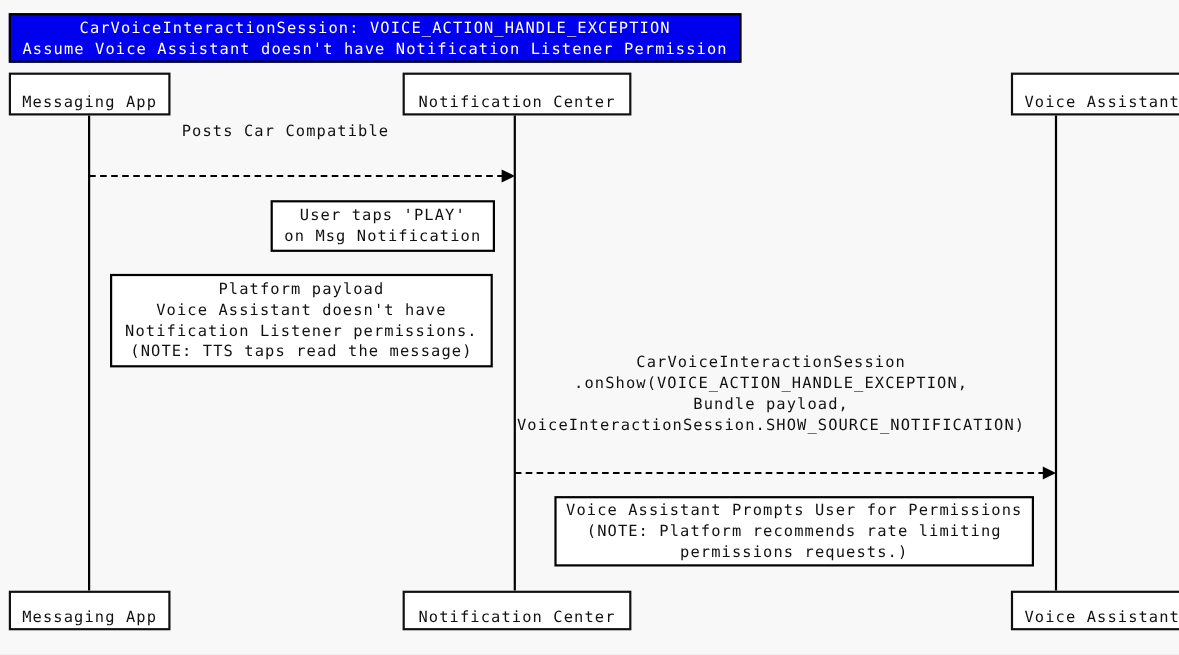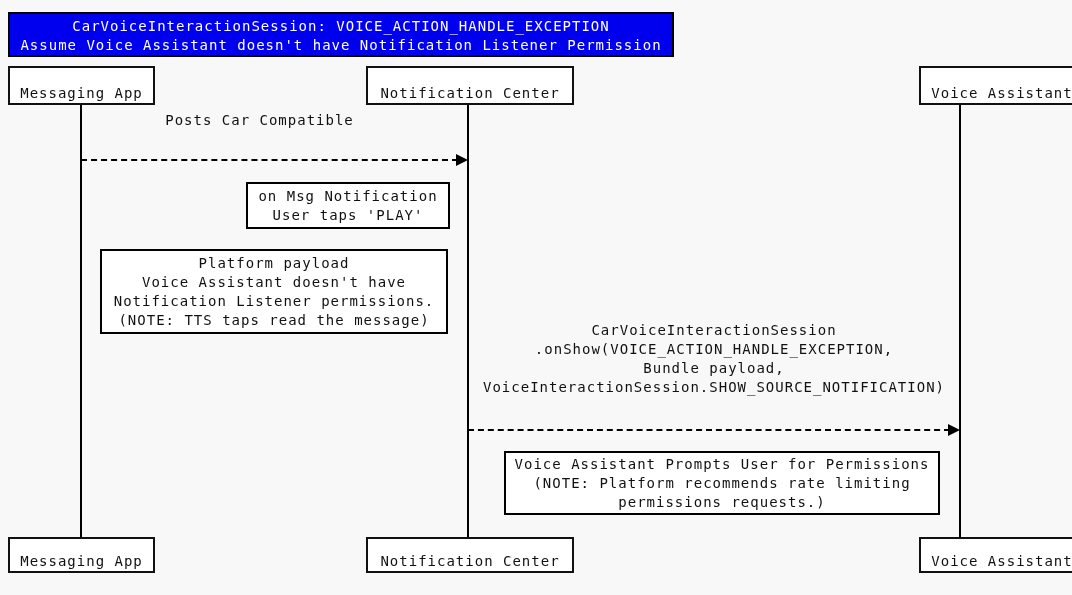--- a/index.html
+++ b/index.html
@@ -23,21 +23,21 @@
   .p-bot { top:537px; height:36px; }
   .p-ma { left:8px;   width:147px; }
   .p-nc { left:366px; width:208px; }
   .p-va { left:877px; width:166px;margin-left:42px; }
   .lifeline {
     position:absolute; top:105px; height:432px; width:2px; background:#000;
   }
   .ll-ma { left:80px; } .ll-nc { left:467px; } .ll-va { left:959px; }
   .msg-label { position:absolute; text-align:center; white-space:nowrap; }
   .msg1-label { left:66px;  width:387px; top:111px; }
-  .msg2-label { left:468px; width:492px; top:321px; }
+  .msg2-label { left:455px; width:492px; top:321px; }
   .msg-line { position:absolute; height:0; border-top:2px dashed #000; }
   .msg1-line { left:81px;  top:159px; width:377px; }
   .msg2-line { left:468px; top:429px; width:482px; }
   .arrowhead {
     position:absolute; width:0; height:0;
     border-top:6px solid transparent; border-bottom:6px solid transparent;
     border-left:12px solid #000;
   }
   .msg1-head { left:456px; top:154px; }
   .msg2-head { left:948px; top:424px; }
@@ -74,22 +74,22 @@
   <div class="lifeline ll-nc"></div>
   <div class="lifeline ll-va"></div>
 
   <div class="msg-label msg1-label">
     <div>Posts Car Compatible</div>
   </div>
   <div class="msg-line msg1-line"></div>
   <div class="arrowhead msg1-head"></div>
 
   <div class="note note1">
+    <div>User taps 'PLAY'</div>
     <div>on Msg Notification</div>
-    <div>User taps 'PLAY'</div>
   </div>
 
   <div class="note note2">
     <div>Platform payload</div>
     <div>Voice Assistant doesn't have</div>
     <div>Notification Listener permissions.</div>
     <div>(NOTE: TTS taps read the message)</div>
   </div>
 
   <div class="msg-label msg2-label">

